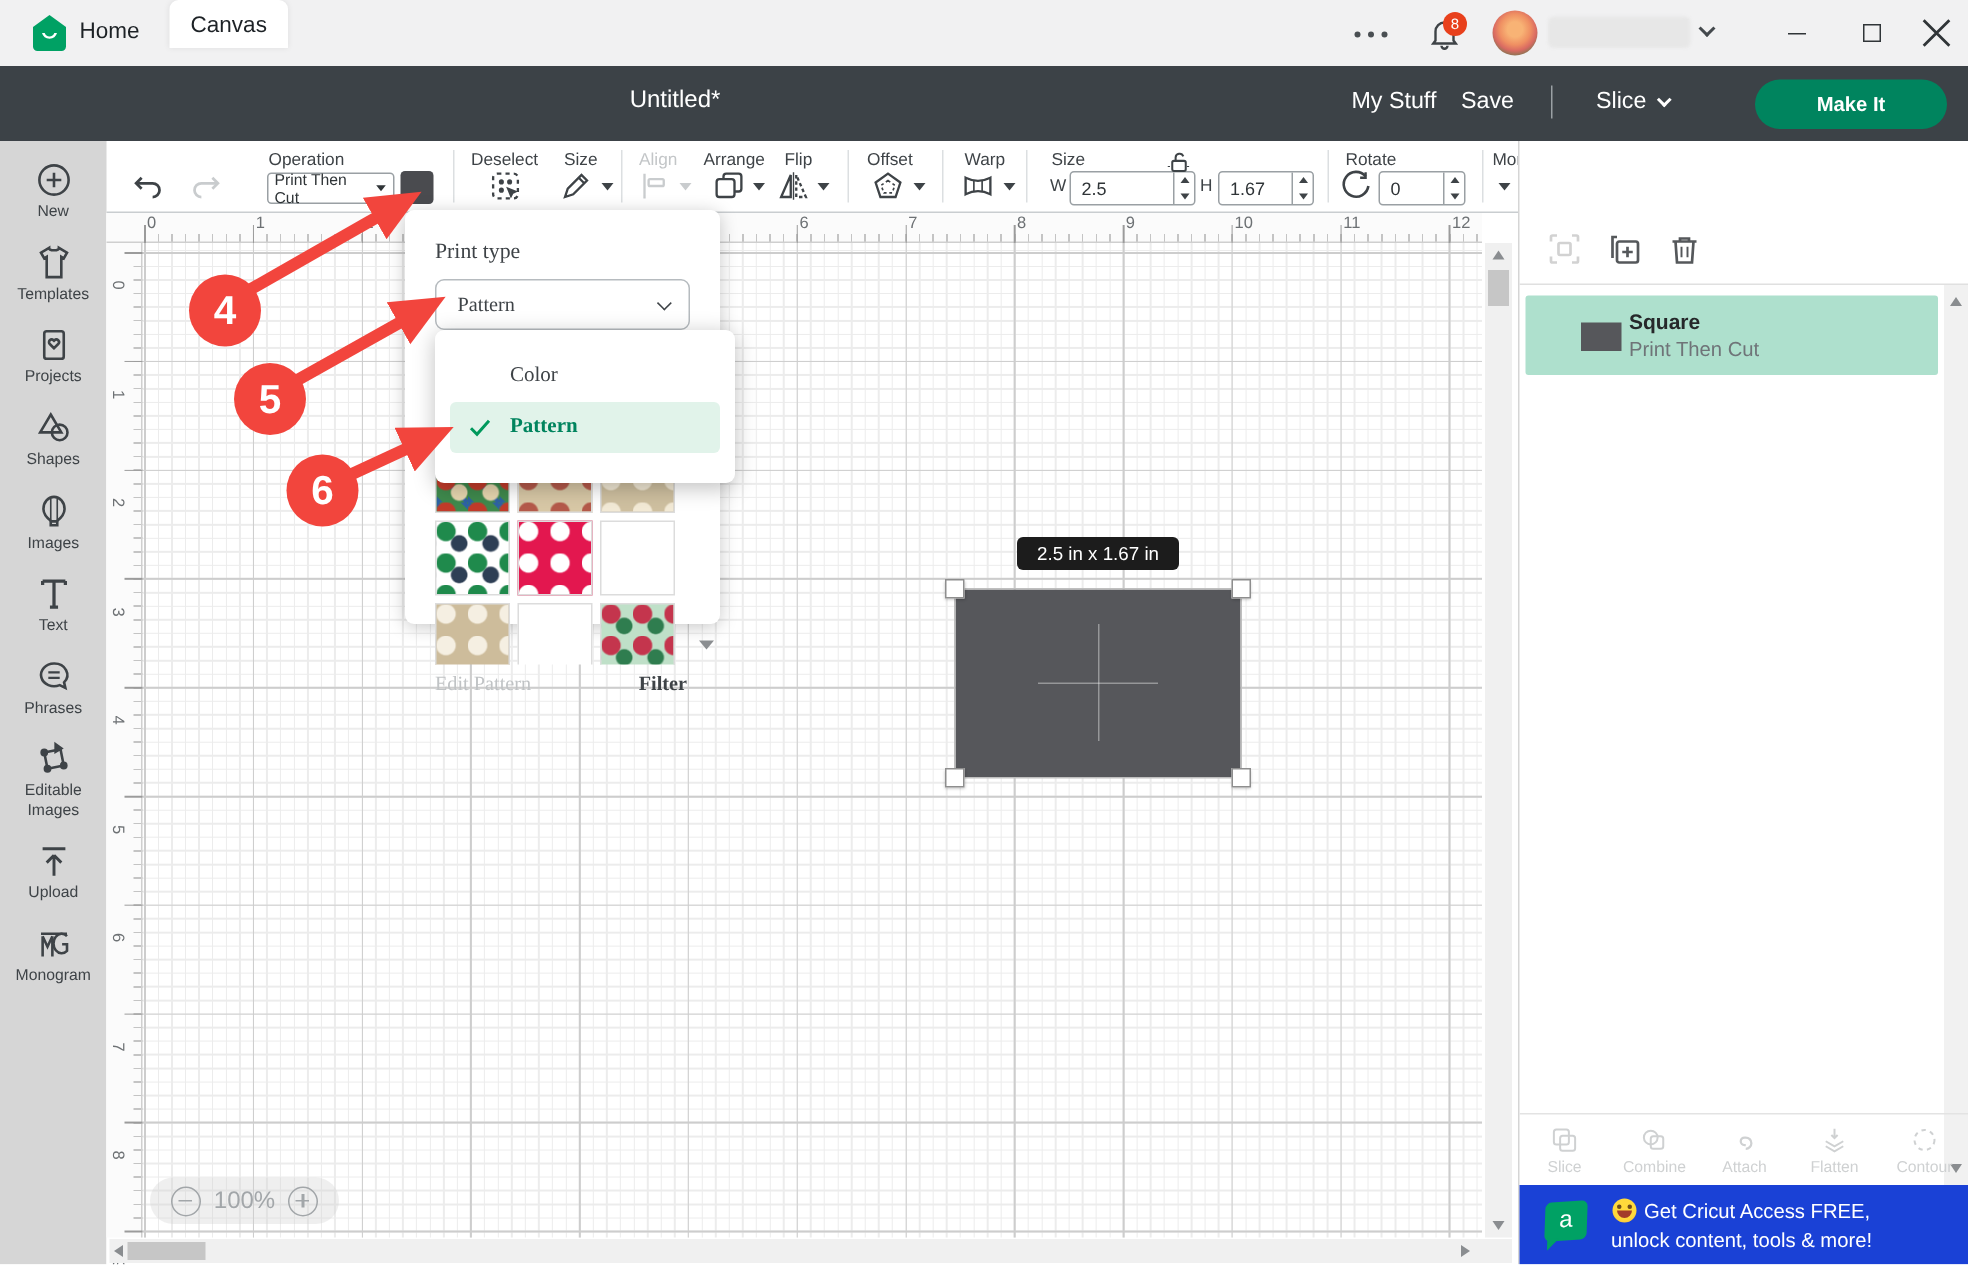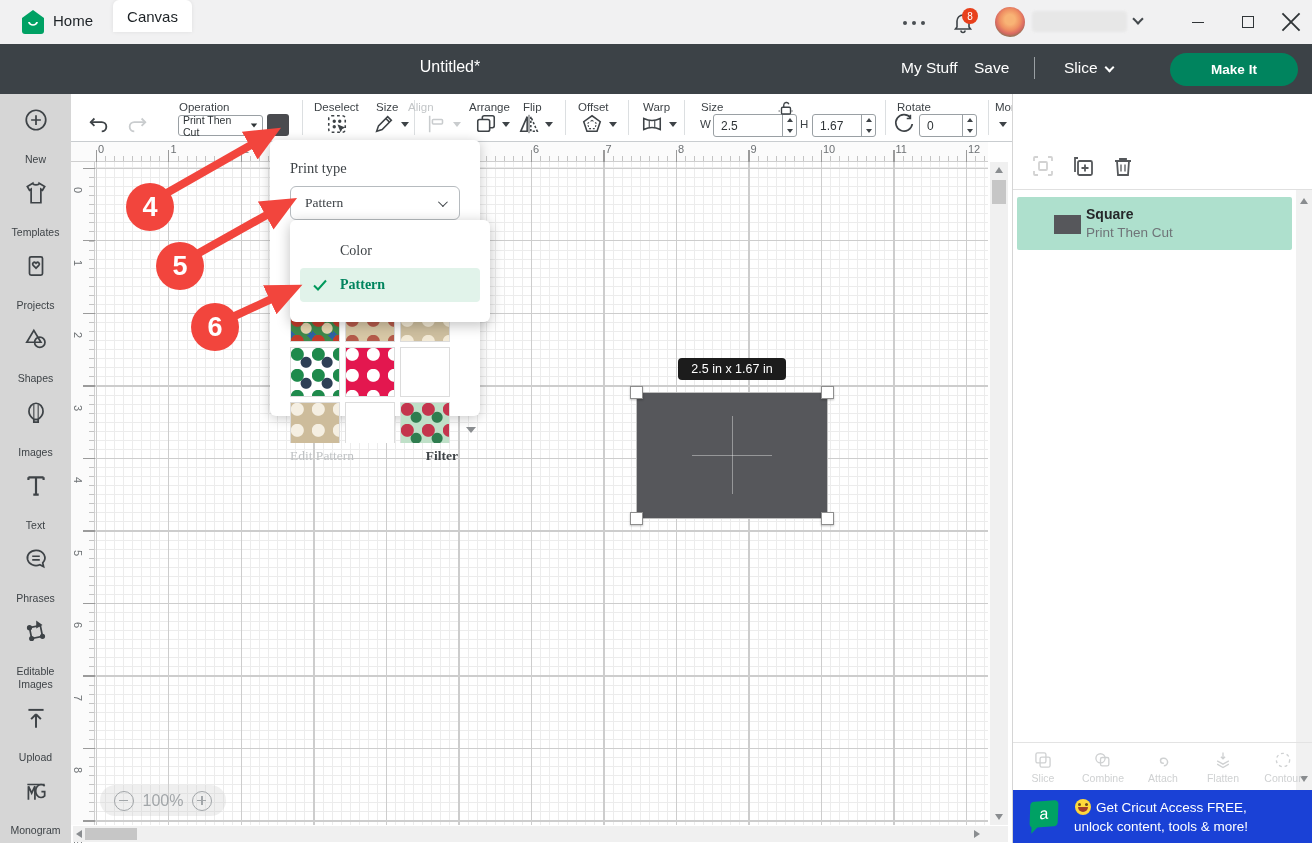--- a/index.html
+++ b/index.html
@@ -55,21 +55,21 @@
   .num-input { position:absolute; top:20px; height:23px; border:1px solid #9aa0a4; border-radius:3px; display:flex; font-size:12px; color:#2f3437; background:#fff; }
   .num-input .val { flex:1; display:flex; align-items:center; padding-left:7px; }
   .stepper { width:14px; border-left:1px solid #9aa0a4; display:flex; flex-direction:column; }
   .stepper span { flex:1; display:flex; align-items:center; justify-content:center; }
   .tri-u { width:0;height:0;border-left:3.5px solid transparent;border-right:3.5px solid transparent;border-bottom:4px solid #3e4347; }
   .tri-d { width:0;height:0;border-left:3.5px solid transparent;border-right:3.5px solid transparent;border-top:4px solid #3e4347; }
   .wh-letter { position:absolute; top:24px; font-size:11.5px; color:#3e4347; }
 
   
   .sidebar { position:absolute; left:0; top:94px; width:71px; height:749px; background:#d6d6d6; display:flex; flex-direction:column; align-items:center; padding-top:13px; }
-  .sb-item { width:58px; display:flex; flex-direction:column; align-items:center; gap:20px; margin-bottom:14px; cursor:pointer; }
+  .sb-item { width:58px; display:flex; flex-direction:column; align-items:center; gap:2px; margin-bottom:14px; cursor:pointer; }
   .sb-icon { width:26px; height:26px; color:#3e4347; }
   .sb-icon svg { width:100%; height:100%; }
   .sb-label { font-size:10.5px; color:#3e4347; text-align:center; line-height:1.25; width:64px; }
 
   
   .canvas-area { position:absolute; left:71px; top:142px; width:941px; height:701px; background:#fff; }
   .ruler-h { position:absolute; left:0; top:0; width:917px; height:20px; background:#fbfbfb; border-bottom:1px solid #cfcfcf;
     background-image:repeating-linear-gradient(90deg,#c4c4c4 0 1px,transparent 1px 9.0625px); background-size:100% 6px; background-position:25px 14px; background-repeat:no-repeat; }
   .ruler-h::after { content:""; position:absolute; left:0; top:8px; height:12px; width:100%;
     background:repeating-linear-gradient(90deg,#9b9b9b 0 1px,transparent 1px 72.5px); background-position:25px 0; }
@@ -245,21 +245,21 @@
     </svg>
 
     <div class="tb-label" style="left:305px">Size</div>
     <svg class="tb-ico" style="left:302px" viewBox="0 0 24 24" fill="none" stroke="currentColor" stroke-width="1.7">
         <path d="M4 20 l2 -6 L16 4 l4 4 L10 18 Z"></path>
         <path d="M14 6 l4 4"></path>
       </svg>
     <span class="tri-down tb-caret" style="left:330px"></span>
 
     <div class="tb-div" style="left:343px"></div>
-    <div class="tb-label gray" style="left:337px">Align</div>
+    <div class="tb-label gray" style="left:355px">Align</div>
     <svg class="tb-ico gray" style="left:355px" viewBox="0 0 24 24" fill="none" stroke="currentColor" stroke-width="1.7">
         <path d="M4 3 v18"></path>
         <rect x="7" y="7" width="11" height="5" rx="1"></rect>
       </svg>
     <span class="tri-down tb-caret" style="left:382px; border-top-color:#c9ccce"></span>
 
     <div class="tb-label" style="left:398px">Arrange</div>
     <svg class="tb-ico" style="left:404px" viewBox="0 0 24 24" fill="none" stroke="currentColor" stroke-width="1.7">
         <rect x="3" y="7" width="13" height="13" rx="2"></rect>
         <path d="M8 7 V5 a2 2 0 0 1 2-2 h9 a2 2 0 0 1 2 2 v9 a2 2 0 0 1 -2 2 h-3"></path>

